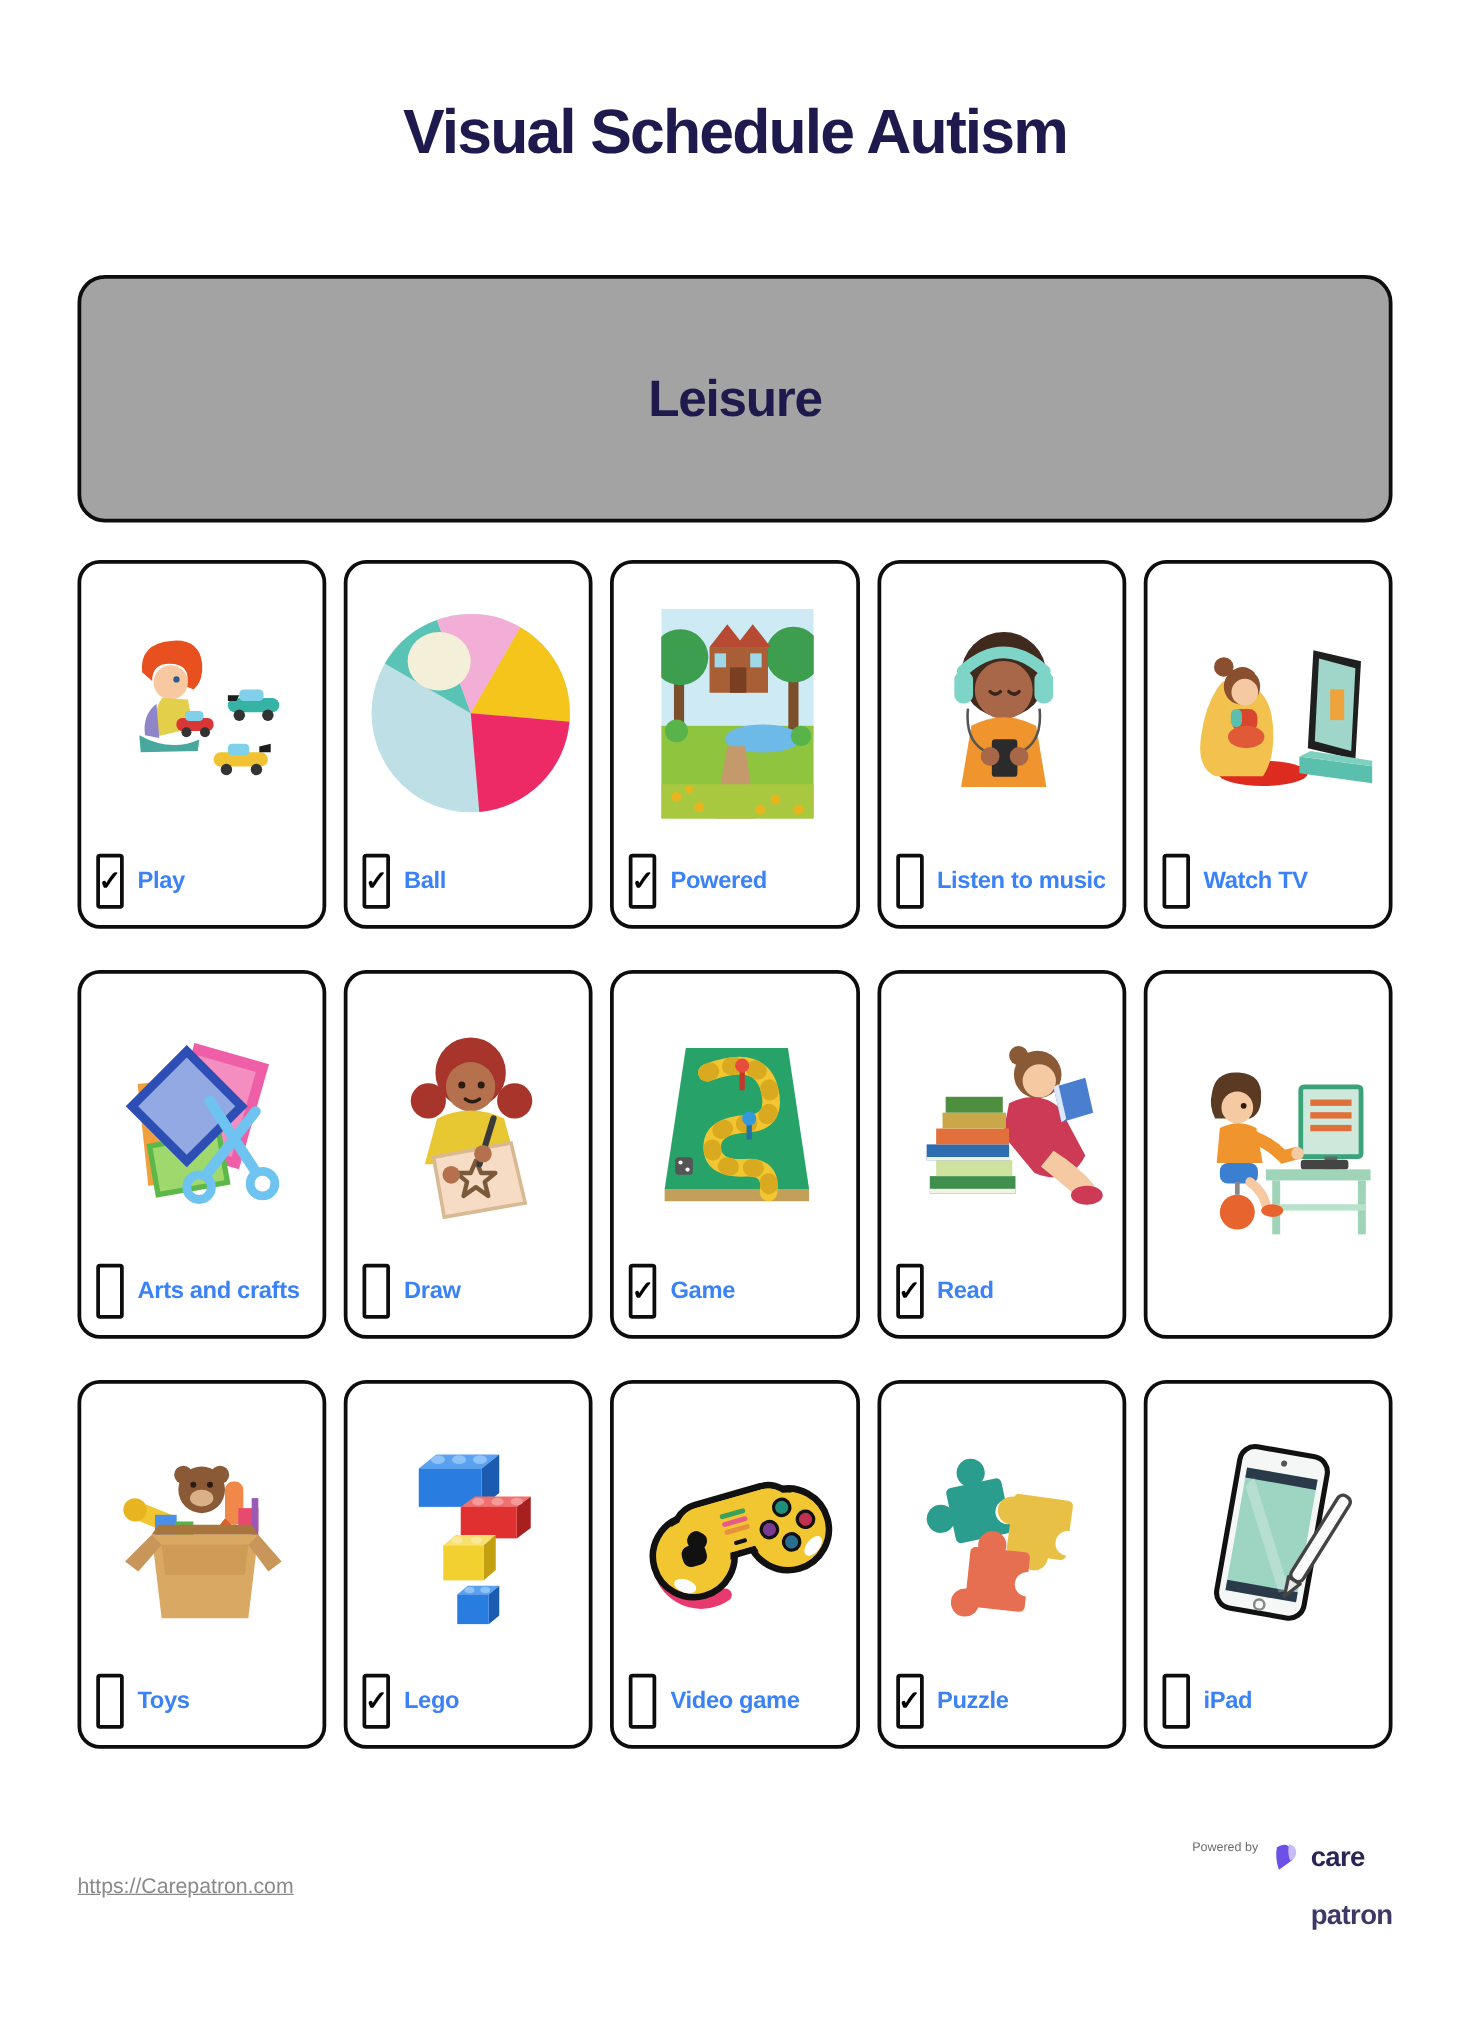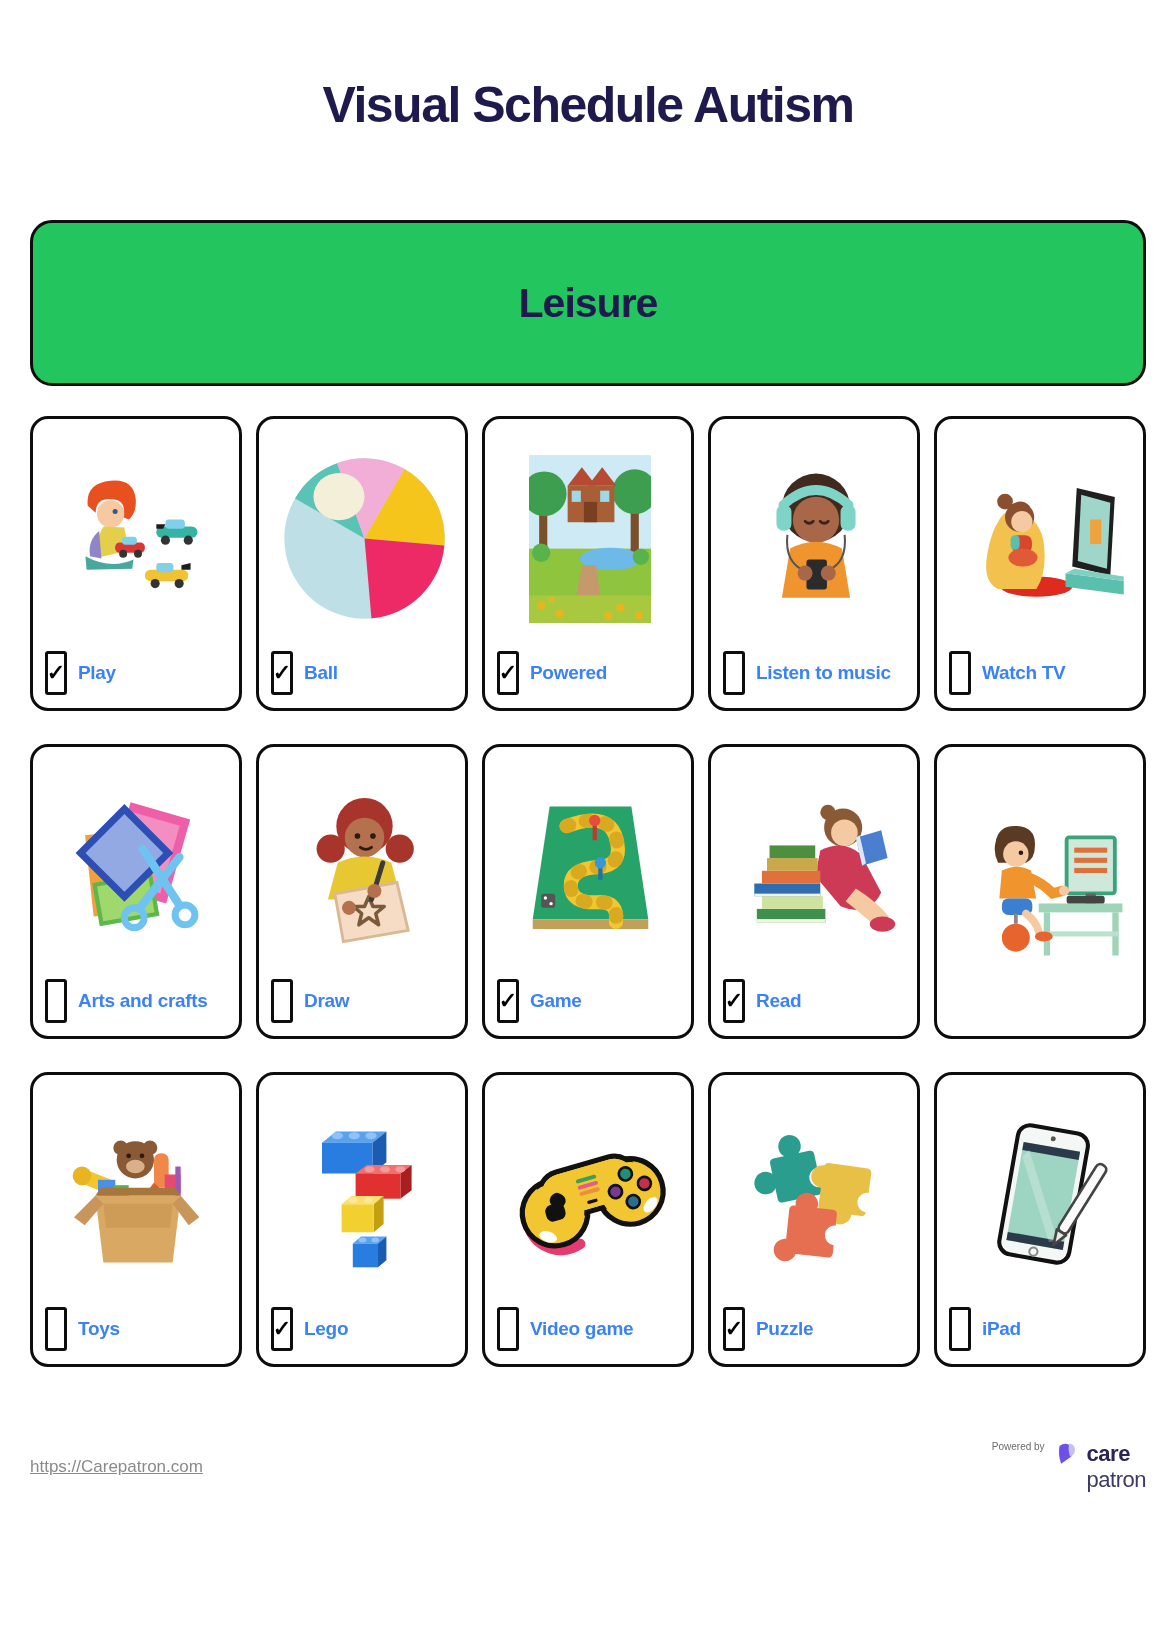--- a/index.html
+++ b/index.html
@@ -2,31 +2,31 @@
 <html><head>
 <meta charset="utf-8">
 <style>
   * { margin:0; padding:0; box-sizing:border-box; }
   html,body { background:#ffffff; }
   body {
     width:1176px; height:1630px; margin:0 auto;
     font-family:"Liberation Sans", sans-serif;
     color:#201a4e; position:relative;
   }
-  .page { padding:0 30px; }
+  .page { padding:0 62px; }
   h1.title {
     margin-top:76px; text-align:center;
     font-size:50px; font-weight:700; letter-spacing:-1.5px;
     color:#1e1a4d;
   }
   .category-box {
-    margin-top:86px; height:166px;
+    margin-top:86px; height:198px;
     border:3.5px solid #0d0d0d; border-radius:22px;
     display:flex; align-items:center; justify-content:center;
-    background:#22c55e;
+    background:#a3a3a3;
   }
   .category-title {
     font-size:41px; font-weight:700; letter-spacing:-1px; color:#1e1a4d;
   }
   .grid {
     margin-top:30px;
     display:grid; grid-template-columns:repeat(5,1fr);
     column-gap:14px; row-gap:33px;
   }
   .card {
@@ -54,21 +54,21 @@
   .footer {
     margin-top:74px; display:flex; align-items:center; justify-content:space-between;
   }
   .footer-link {
     font-size:17px; color:#8a8a8a; text-decoration:underline; cursor:pointer;
   }
   .powered { display:flex; align-items:flex-start; gap:8px; }
   .powered-by { font-size:10px; color:#6b6b6b; }
   .brand { font-size:22px; letter-spacing:-0.5px; color:#2b2557; display:flex; align-items:baseline;flex-direction:column; }
   .brand-bold { font-weight:700; }
-  .brand-light { font-weight:400; color:#3d3866; }
+  .brand-light { font-weight:700; color:#3d3866;margin-top:20px; }
 </style>
 </head>
 <body>
 
 <div class="page">
 
   <h1 class="title">Visual Schedule Autism</h1>
 
   <div class="category-box">
     <div class="category-title">Leisure</div>

